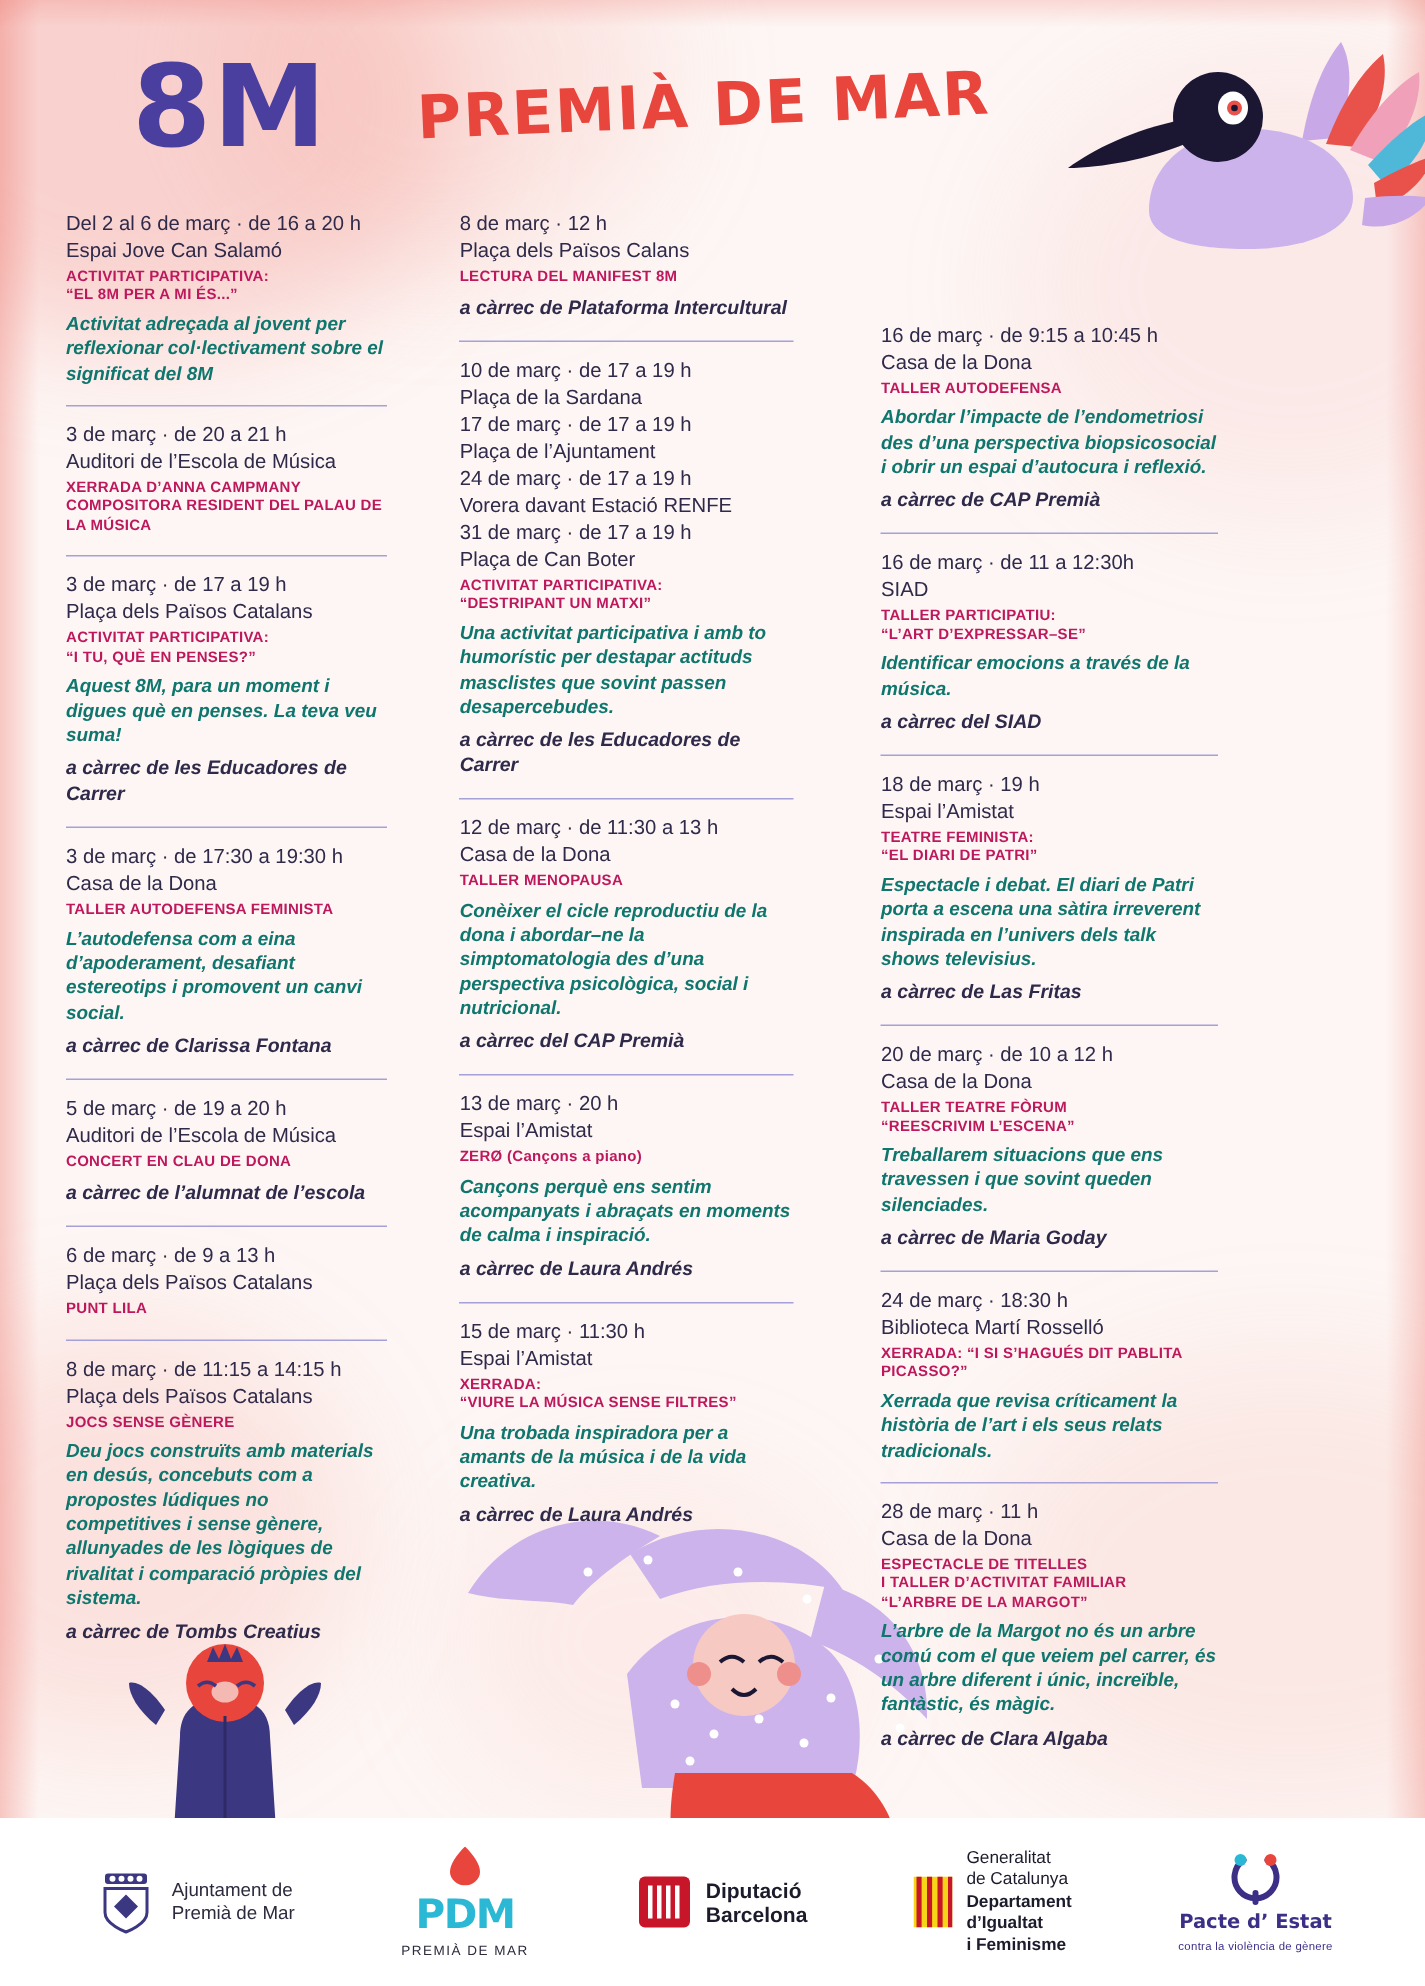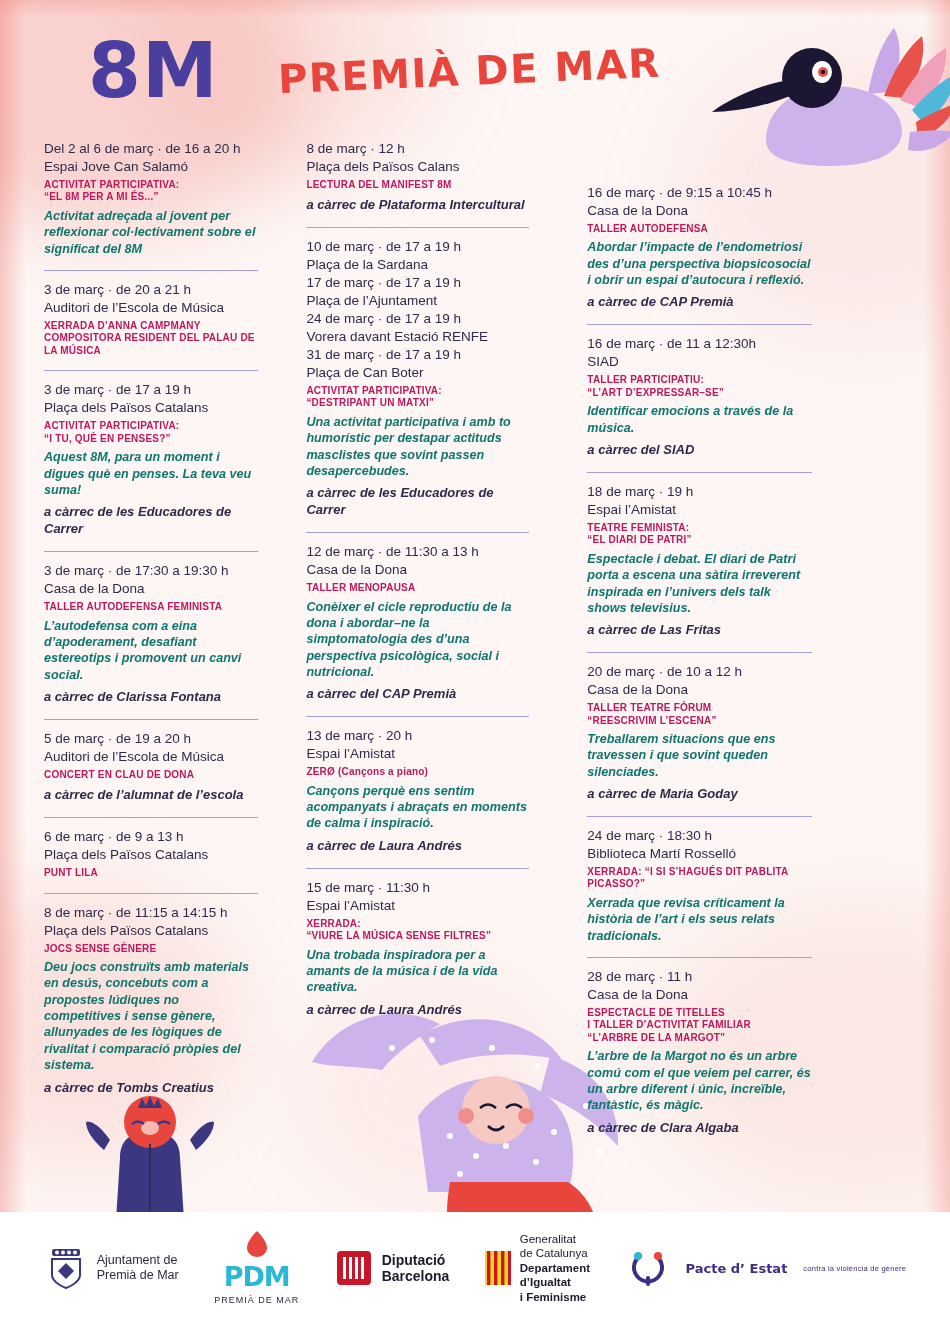--- a/index.html
+++ b/index.html
@@ -70,21 +70,21 @@
     font-size: 12.6px; font-style: italic; font-weight: 700;
     color: #0f766e; line-height: 1.3; margin: 4px 0 3px;
   }
   .entry .by {
     font-size: 13px; font-style: italic; font-weight: 700;
     color: #2f2a4a; line-height: 1.3; margin-top: 6px;
   }
   .rule {
     border: 0; border-top: 1.6px solid #a6a0d8; margin: 11px 0 10px; width: 100%;
   }
-  .offset-top { margin-top: 44px; }
+  .offset-top { margin-top: 75px; }
 
   
   .kid { position: absolute; left: 80px; bottom: 100px; width: 140px; height: 130px; z-index: 2; }
   .woman { position: absolute; left: 300px; bottom: 88px; width: 380px; height: 240px; z-index: 1; }
 
   
   .footer {
     position: absolute; left: 0; bottom: 0; width: 950px; height: 112px;
     background: #ffffff; z-index: 5;
     display: flex; align-items: center; justify-content: space-around; padding: 0 26px;
@@ -382,21 +382,21 @@
     </svg>
     <div class="gen-txt">
       <div>Generalitat</div>
       <div>de Catalunya</div>
       <div><b>Departament</b></div>
       <div><b>d’Igualtat</b></div>
       <div><b>i Feminisme</b></div>
     </div>
   </div>
 
-  <div class="logo" style="flex-direction:row; gap:16px;">
+  <div class="logo" style="flex-direction:column; gap:4px;">
     <svg width="44" height="36" viewBox="0 0 44 36">
       <path d="M30 6 A14 14 0 1 1 14 6" fill="none" stroke="#3b2f86" stroke-width="4" stroke-linecap="round"></path>
       <circle cx="12" cy="6" r="4" fill="#2bb8d4"></circle>
       <circle cx="32" cy="6" r="4" fill="#e8453c"></circle>
       <path d="M22 28 L22 34" stroke="#3b2f86" stroke-width="4" stroke-linecap="round"></path>
     </svg>
     <span class="pacte-txt">Pacte d’ Estat</span>
     <span class="pacte-sub">contra la violència de gènere</span>
   </div>
 </div>

